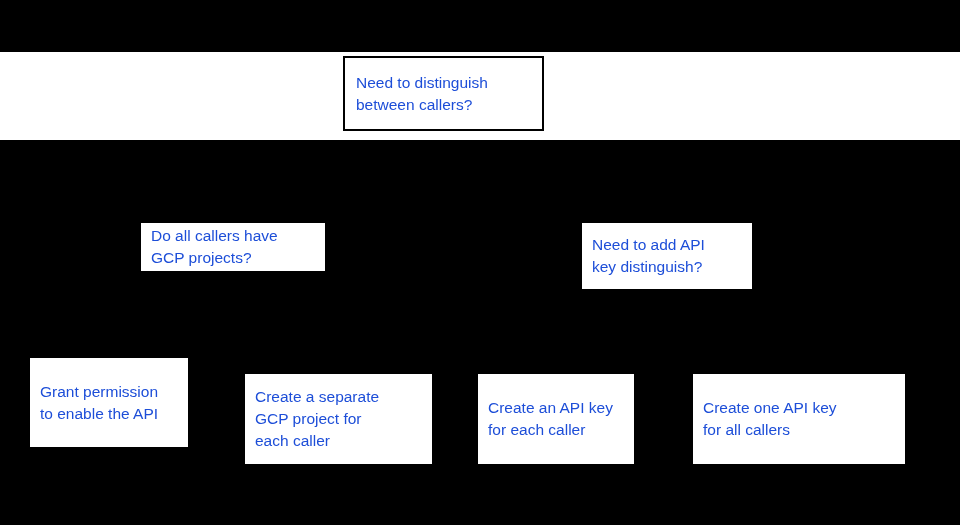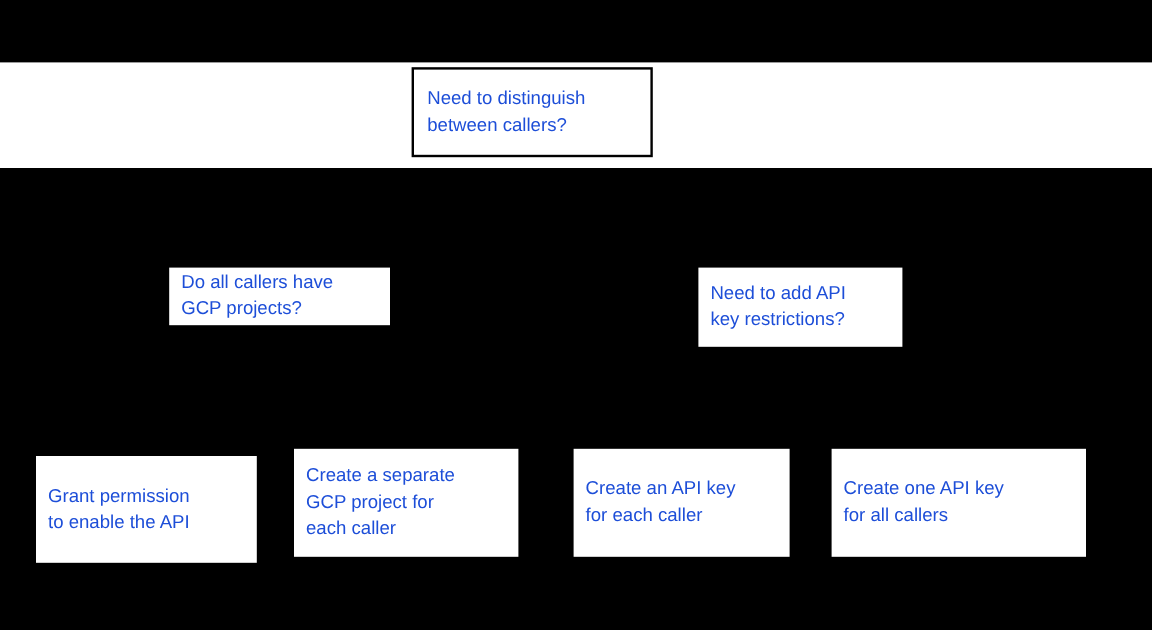--- a/index.html
+++ b/index.html
@@ -44,44 +44,44 @@
     left: 400px;
     top: 52px;
     width: 100px;
     height: 88px;
     overflow: hidden;
   }
   
   #node-a { left: 343px; top: 56px;  width: 201px; height: 75px; padding-left: 11px; }
   #node-b { left: 141px; top: 223px; width: 184px; height: 48px; }
   #node-c { left: 582px; top: 223px; width: 170px; height: 66px; }
-  #node-d { left: 30px;  top: 380px; width: 184px; height: 89px; }
+  #node-d { left: 30px;  top: 358px; width: 158px; height: 89px; }
   #node-e { left: 245px; top: 374px; width: 187px; height: 90px; }
-  #node-f { left: 478px; top: 374px; width: 180px; height: 90px; }
+  #node-f { left: 478px; top: 374px; width: 156px; height: 90px; }
   #node-g { left: 693px; top: 374px; width: 212px; height: 90px; }
 </style>
 </head>
 <body>
 
 <div class="canvas">
 
   <div class="top-band">
     <svg class="branch-caret" width="100" height="88" viewBox="0 0 100 88" xmlns="http://www.w3.org/2000/svg">
       <polyline points="18,92 43.5,79.5 70,93" fill="none" stroke="#000000" stroke-width="2"></polyline>
     </svg>
   </div>
 
   <div class="node bordered" id="node-a">Need to distinguish
 between callers?</div>
 
   <div class="node" id="node-b">Do all callers have
 GCP projects?</div>
 
   <div class="node" id="node-c">Need to add API
-key restrictions?</div>
+key distinguish?</div>
 
   <div class="node" id="node-d">Grant permission
 to enable the API</div>
 
   <div class="node" id="node-e">Create a separate
 GCP project for
 each caller</div>
 
   <div class="node" id="node-f">Create an API key
 for each caller</div>

